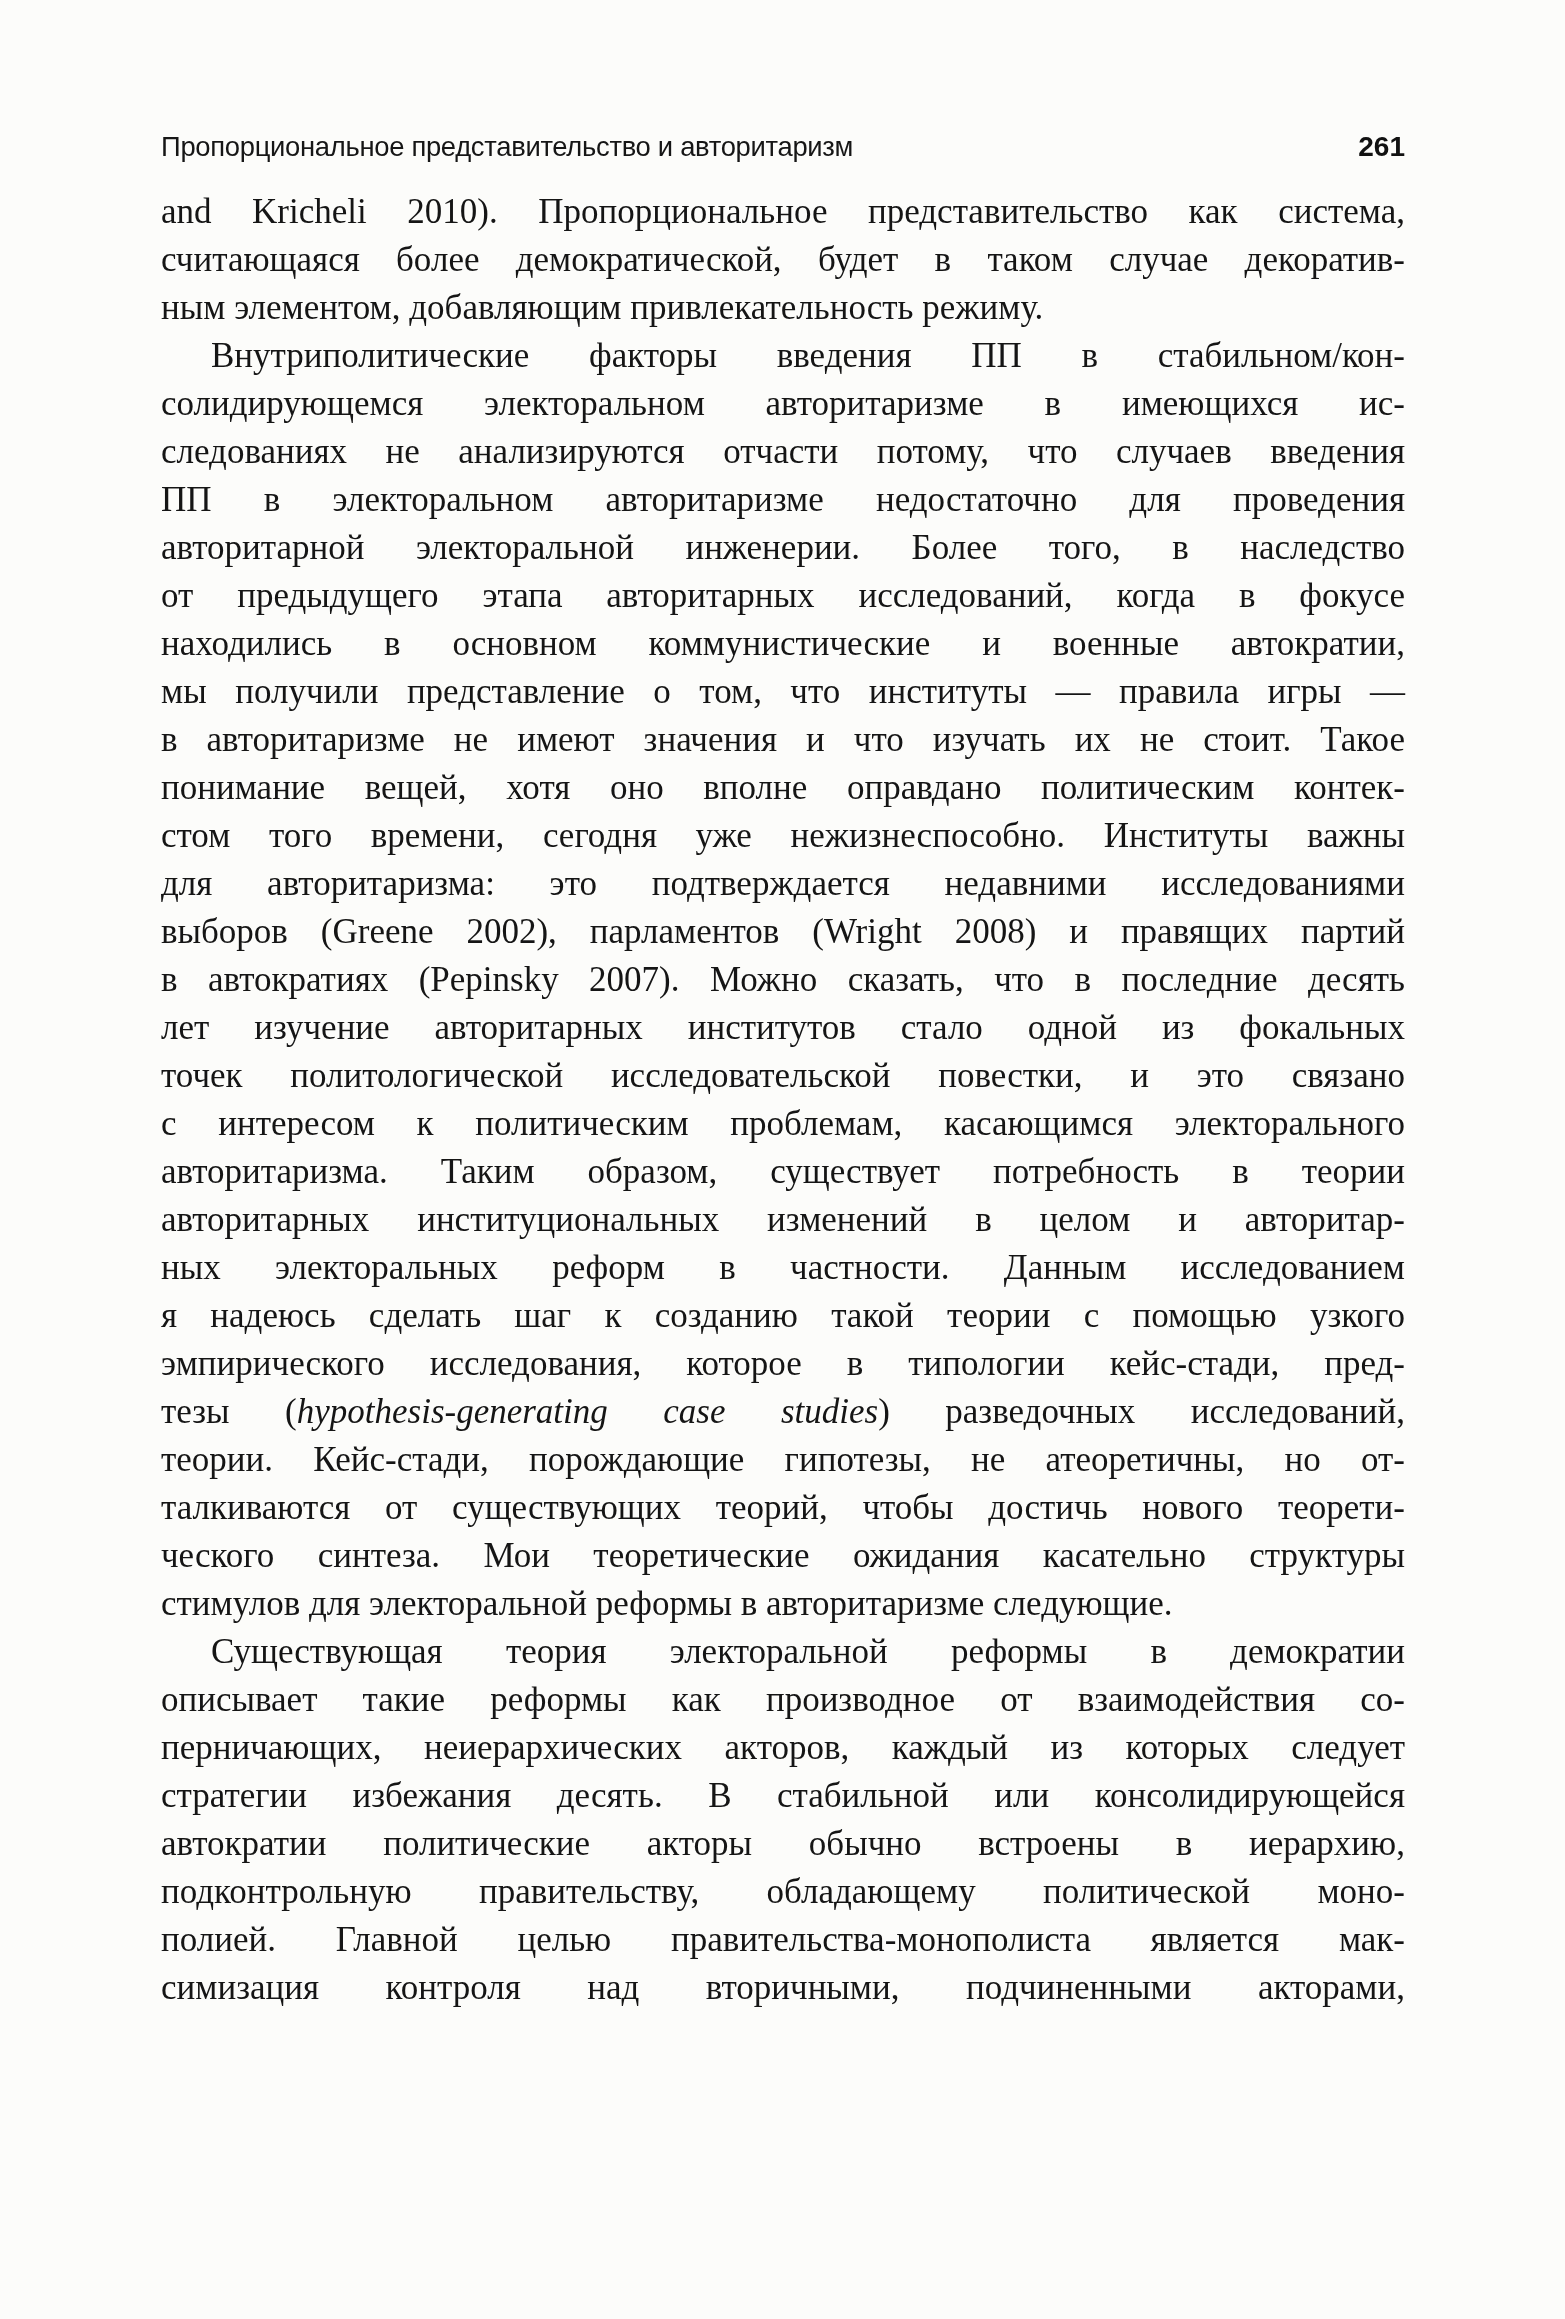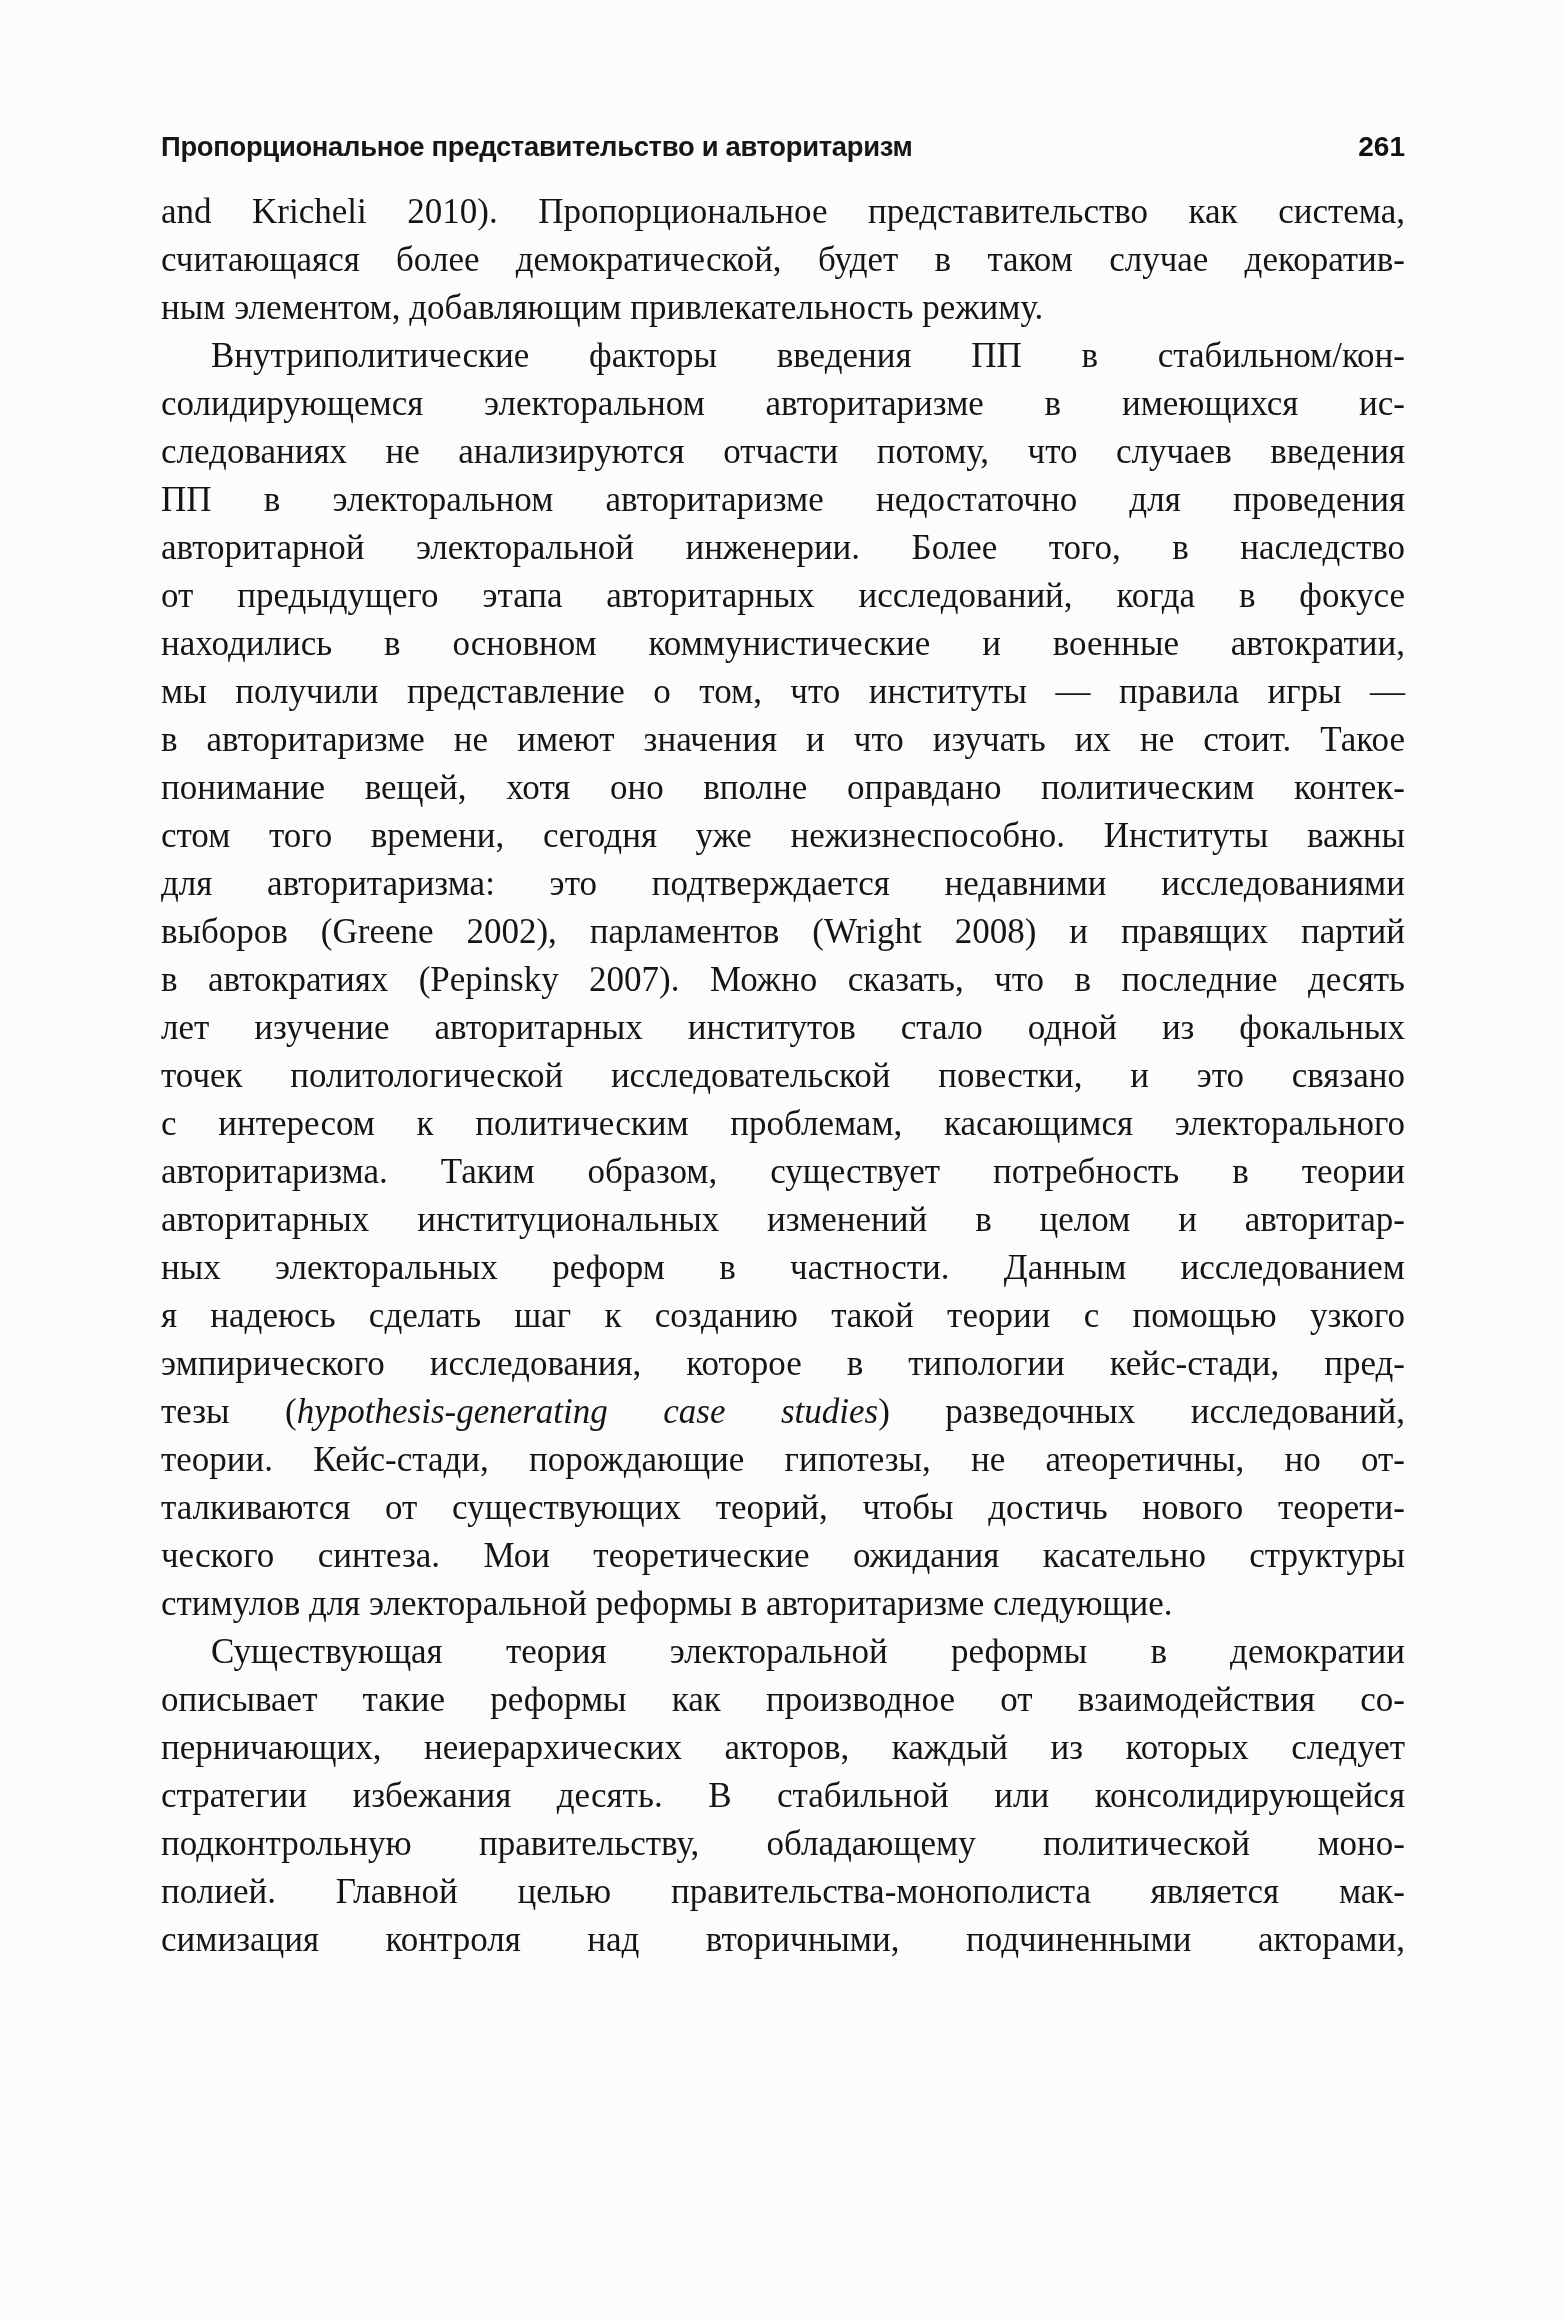--- a/index.html
+++ b/index.html
@@ -23,21 +23,20 @@
     display: flex;
     justify-content: space-between;
     align-items: baseline;
     font-family: "Liberation Sans", sans-serif;
     color: #161616;
   }
   .running-title {
     font-size: 27.4px;
     line-height: 31px;
     letter-spacing: -0.3px;
-    font-weight: bold;
   }
   .page-number {
     font-size: 28px;
     line-height: 31px;
     font-weight: 700;
     color: #111;
   }
   .body-text {
     position: absolute;
     left: 161px;
@@ -107,19 +106,20 @@
         <div class="line"><span>теории. Кейс-стади, порождающие гипотезы, не атеоретичны, но от-</span></div>
         <div class="line"><span>талкиваются от существующих теорий, чтобы достичь нового теорети-</span></div>
         <div class="line"><span>ческого синтеза. Мои теоретические ожидания касательно структуры</span></div>
         <div class="line short"><span>стимулов для электоральной реформы в авторитаризме следующие.</span></div>
       </div>
       <div class="para indent">
         <div class="line"><span>Существующая теория электоральной реформы в демократии</span></div>
         <div class="line"><span>описывает такие реформы как производное от взаимодействия со-</span></div>
         <div class="line"><span>перничающих, неиерархических акторов, каждый из которых следует</span></div>
         <div class="line"><span>стратегии избежания десять. В стабильной или консолидирующейся</span></div>
+        <div class="line"><span>автократии политические акторы обычно встроены в иерархию,</span></div>
         <div class="line"><span>подконтрольную правительству, обладающему политической моно-</span></div>
         <div class="line"><span>полией. Главной целью правительства-монополиста является мак-</span></div>
         <div class="line"><span>симизация контроля над вторичными, подчиненными акторами,</span></div>
       </div>
     </div>
 </div>
 
 
 </body></html>

